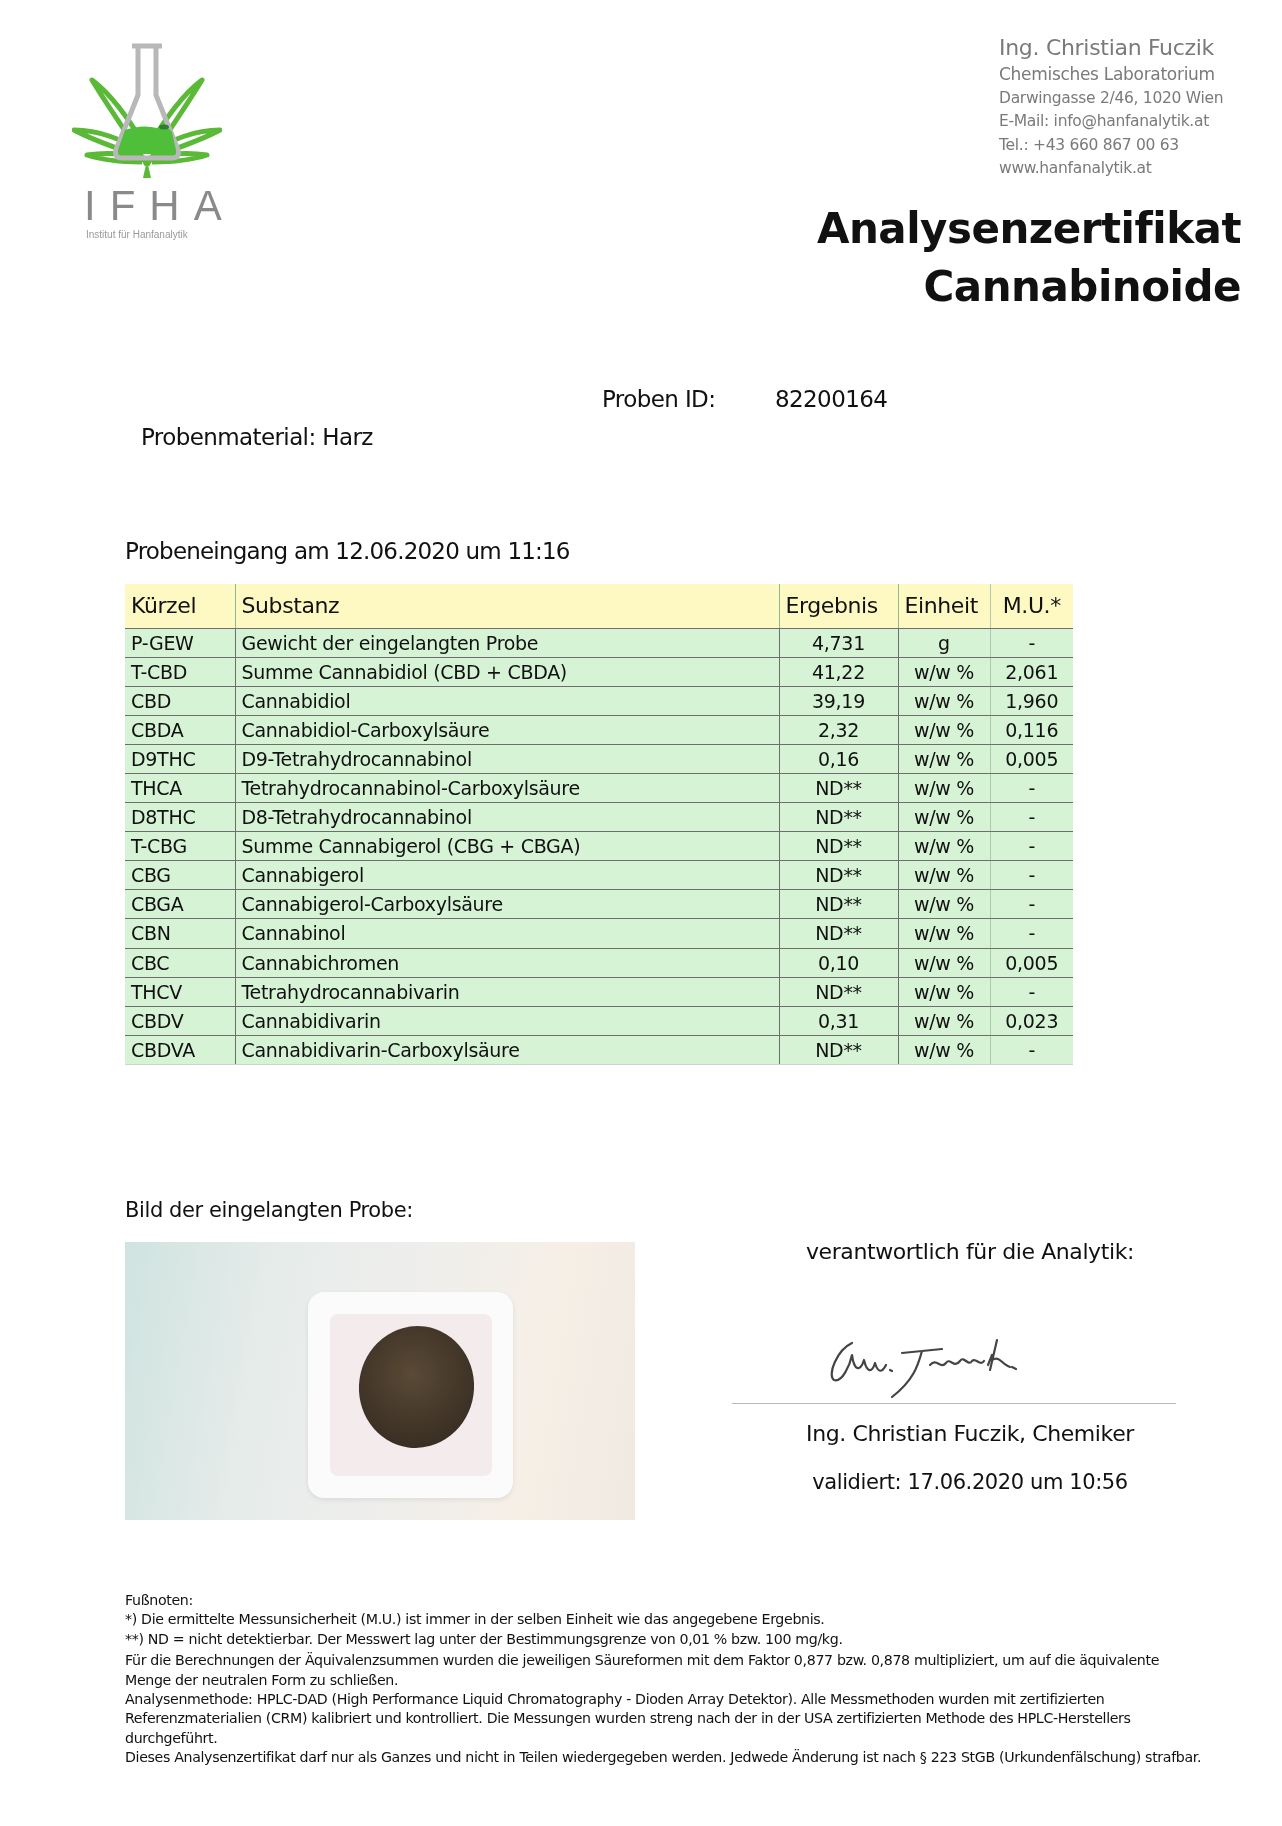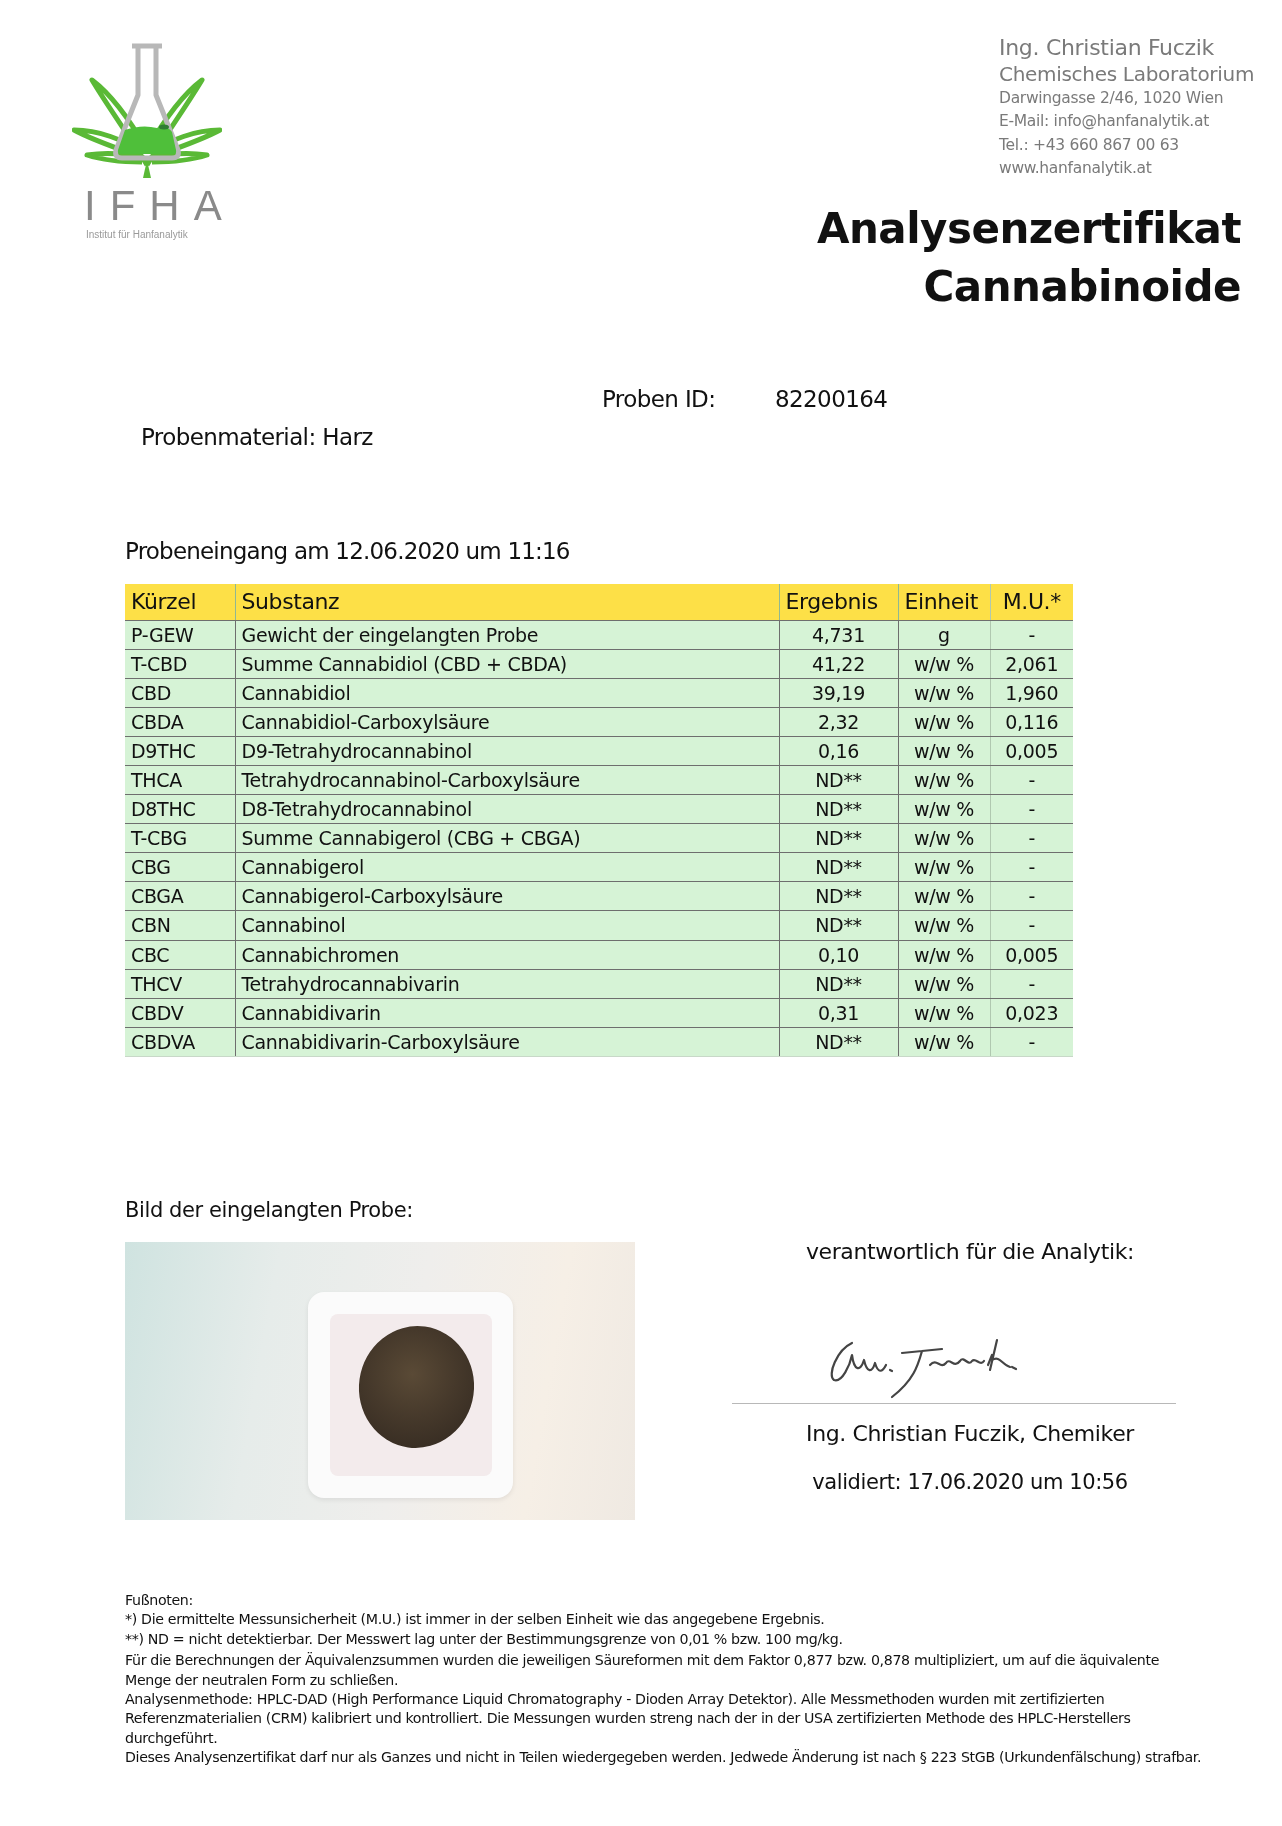--- a/index.html
+++ b/index.html
@@ -7,31 +7,31 @@
   body { position: relative; font-family: "DejaVu Sans", sans-serif; color: #111; overflow: hidden; }
 
   .logo { position: absolute; left: 72px; top: 40px; width: 150px; height: 200px; }
   .logo svg { display: block; }
   .logo-word { position: absolute; left: 12px; top: 142px; font-family: "Liberation Sans", sans-serif; font-size: 42px; letter-spacing: 14px; color: #8a8a8a; font-weight: normal; }
   .logo-sub { position: absolute; left: 14px; top: 189px; font-family: "Liberation Sans", sans-serif; font-size: 10px; color: #9a9a9a; white-space: nowrap; }
 
   .lab-info { position: absolute; left: 959px; top: 33px; color: #7a7a7a; font-family: "DejaVu Sans", sans-serif; margin-left: 40px; }
   .lab-info .lab-name { font-size: 22px; line-height: 30px; letter-spacing: -0.3px; }
   .lab-info .lab-line { font-size: 15.5px; line-height: 23.5px; letter-spacing: -0.3px; }
-  .lab-info .lab-line.first { font-size: 20px; }
+  .lab-info .lab-line.first { font-size: 17px; }
 
   .title { position: absolute; left: 0; width: 1241px; top: 200px; text-align: right; font-weight: bold; font-size: 42px; line-height: 58px; letter-spacing: -0.5px; padding-left: 16px; }
 
   .proben-id { position: absolute; top: 386px; left: 602px; font-size: 23px; letter-spacing: -0.6px; }
   .proben-id .pid-value { position: absolute; left: 173px; top: 0; white-space: nowrap; }
   .probenmaterial { position: absolute; top: 424px; left: 125px; font-size: 23px; letter-spacing: -0.6px; white-space: nowrap; margin-left: 16px; }
   .probeneingang { position: absolute; top: 538px; left: 125px; font-size: 23px; letter-spacing: -0.8px; white-space: nowrap; }
 
   table.results { position: absolute; left: 125px; top: 584px; width: 948px; border-collapse: collapse; font-family: "DejaVu Sans", sans-serif; }
-  table.results th { background: #fde047; font-weight: normal; font-size: 22px; height: 36px; text-align: left; padding: 0 6px; border-left: 1px solid #8fb892; border-bottom: 1px solid #6e6e6e; letter-spacing: -0.4px; }
+  table.results th { background: #fef9c3; font-weight: normal; font-size: 22px; height: 44px; text-align: left; padding: 0 6px; border-left: 1px solid #8fb892; border-bottom: 1px solid #6e6e6e; letter-spacing: -0.4px; }
   table.results td { background: #d6f3d6; font-size: 19px; height: 29.1px; padding: 0 6px; border-left: 1px solid #6e6e6e; border-bottom: 1px solid #6e6e6e; white-space: nowrap; letter-spacing: -0.3px; }
   table.results th:first-child, table.results td:first-child { border-left: none; }
   table.results td:nth-child(4) { border-left-color: #6e6e6e; }
   table.results td:nth-child(5), table.results th:nth-child(5) { border-left-color: #b0c8b0; }
   table.results .c { text-align: center; }
   table.results tr:last-child td { border-bottom: 1px solid #c8d8c8; }
   .col-k { width: 110px; }
   .col-s { width: 544px; }
   .col-e { width: 119px; }
   .col-u { width: 92px; }

